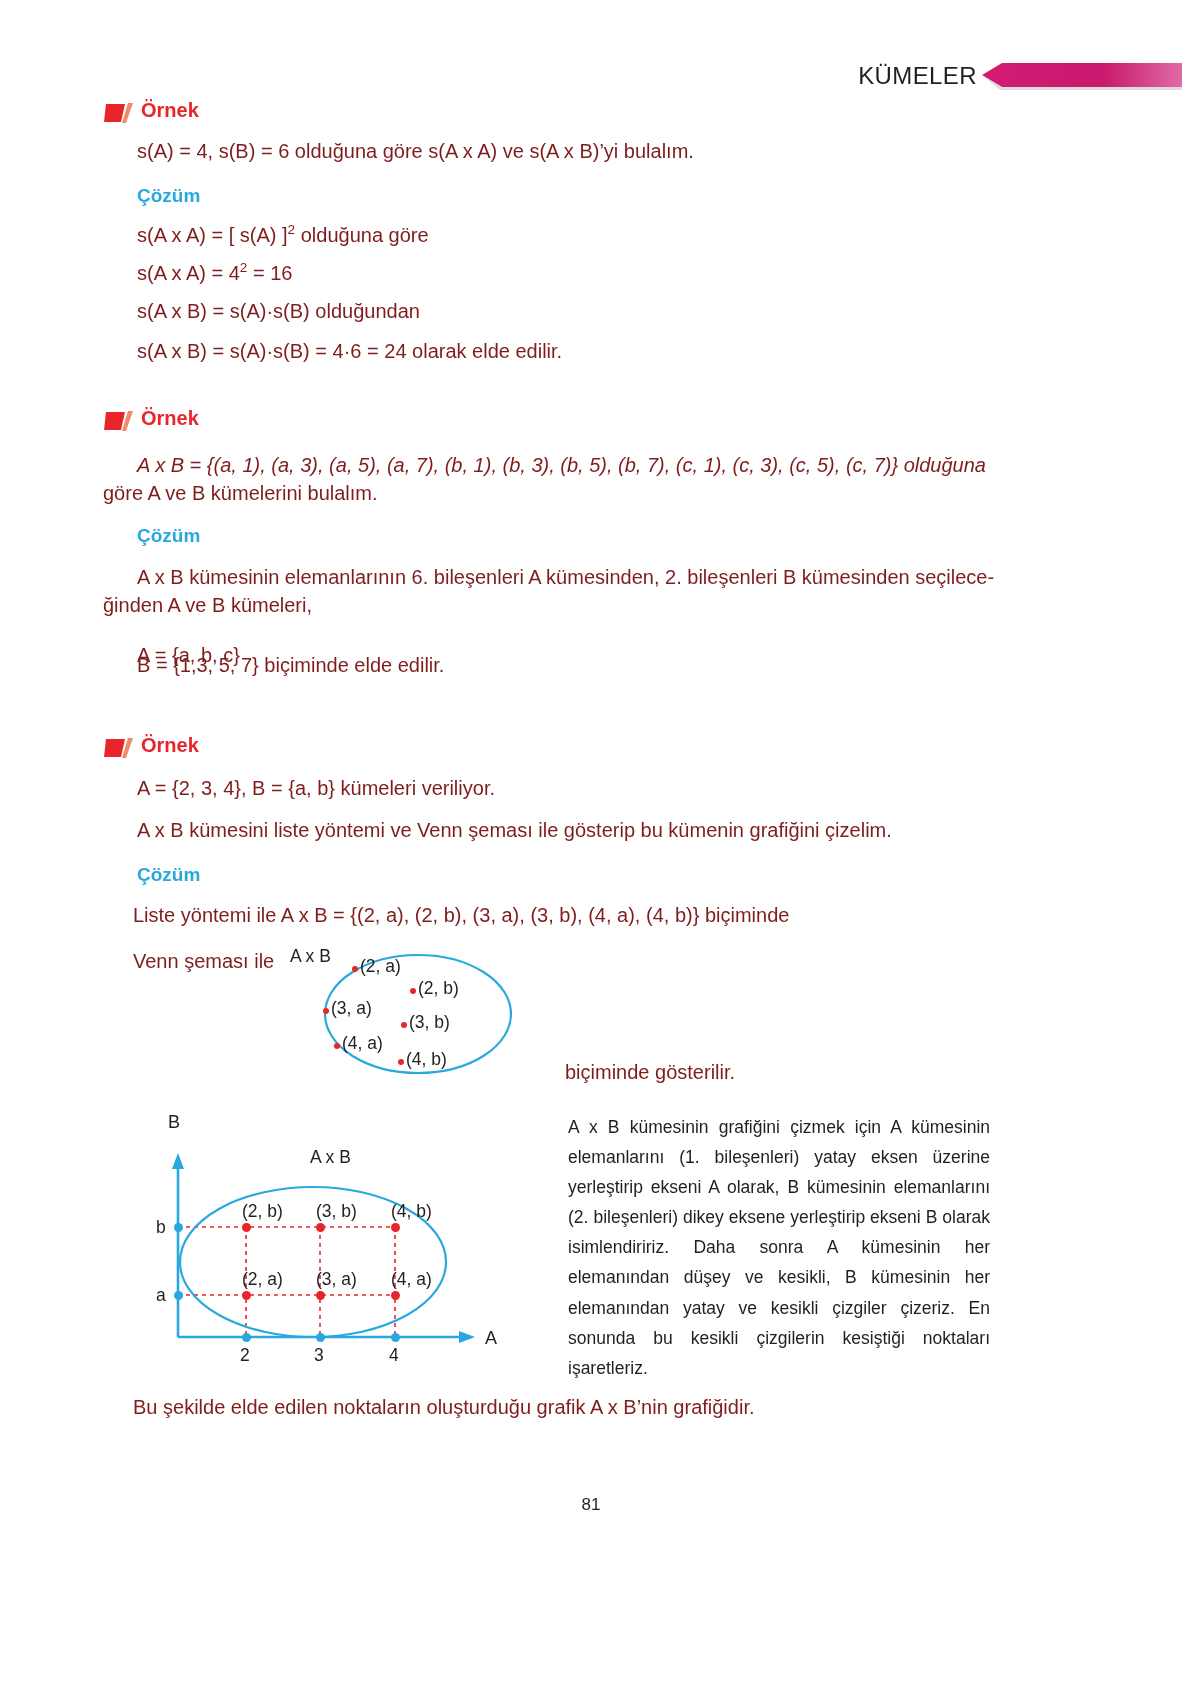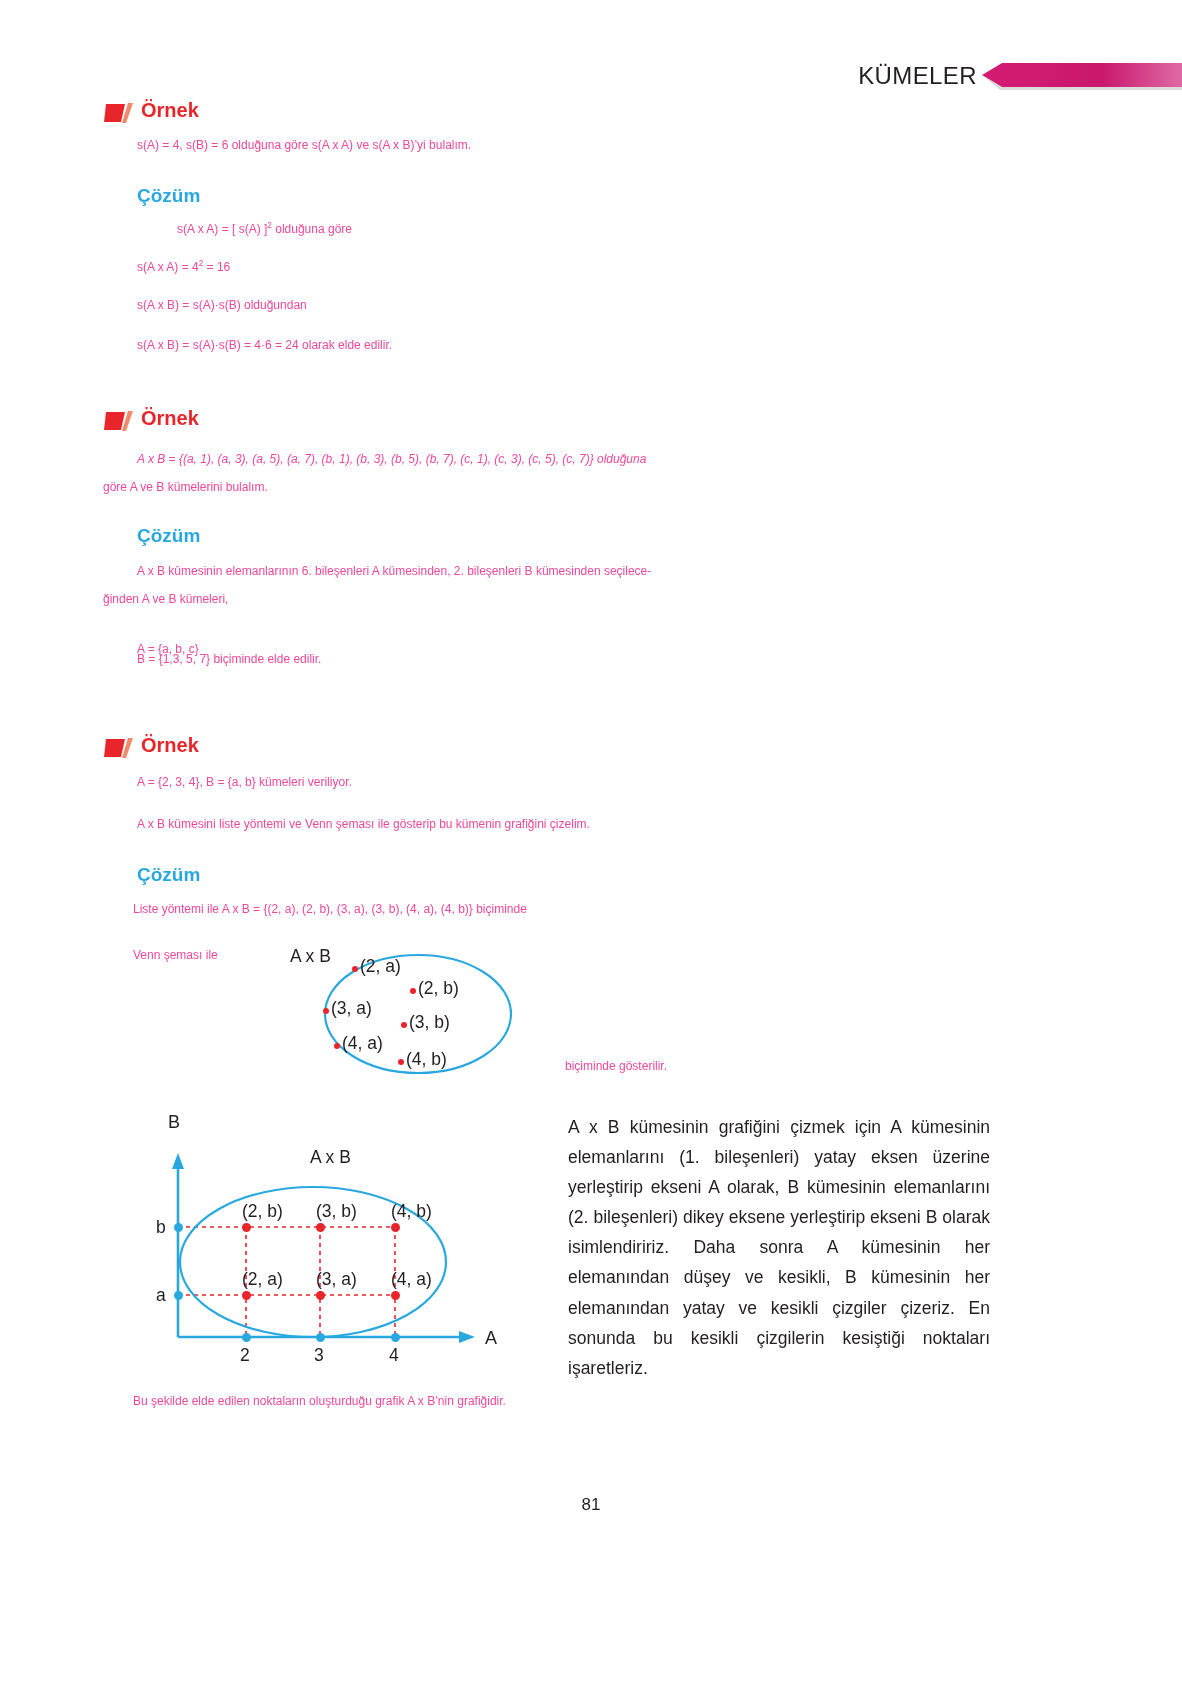--- a/index.html
+++ b/index.html
@@ -41,23 +41,23 @@
   }
 
   
   .page {
     position: absolute;
     left: 0; top: 0;
     width: 1182px;
   }
   .txt {
     position: absolute;
-    font-size: 12px;
+    font-size: 20px;
     line-height: 1.5;
-    color: #ec4899;
+    color: #7f1d1d;
     white-space: nowrap;
   }
   .para {
     position: absolute;
     font-size: 17.5px;
     line-height: 1.72;
     color: #231f20;
   }
   .para.justify { text-align: justify; }
 
@@ -167,21 +167,21 @@
       <path d="M3,2 L22,2 L18,20 L1,20 Z" fill="#e8252a"></path>
       <path d="M25,1 L30,1 L23,21 L19,21 Z" fill="#f08a6a"></path>
     </svg>
     <span class="ornek-label">Örnek</span>
   </div>
 
   <div class="txt" style="left:137px; top:136px;">s(A) = 4, s(B) = 6  olduğuna göre s(A x A) ve s(A x B)’yi bulalım.</div>
 
   <div class="cozum" style="left:137px; top:185px;">Çözüm</div>
 
-  <div class="txt" style="left:137px; top:220px;margin-left:40px;">
+  <div class="txt" style="left:137px; top:220px;">
     <span>s(A x A) = [ s(A) ]</span><sup>2</sup><span>  olduğuna göre</span>
   </div>
 
   <div class="txt" style="left:137px; top:258px;">
     <span>s(A x A) = 4</span><sup>2</sup><span> = 16</span>
   </div>
 
   <div class="txt" style="left:137px; top:296px;">s(A x B) = s(A)·s(B)  olduğundan</div>
 
   <div class="txt" style="left:137px; top:336px;">s(A x B) = s(A)·s(B) = 4·6 = 24  olarak elde edilir.</div>

